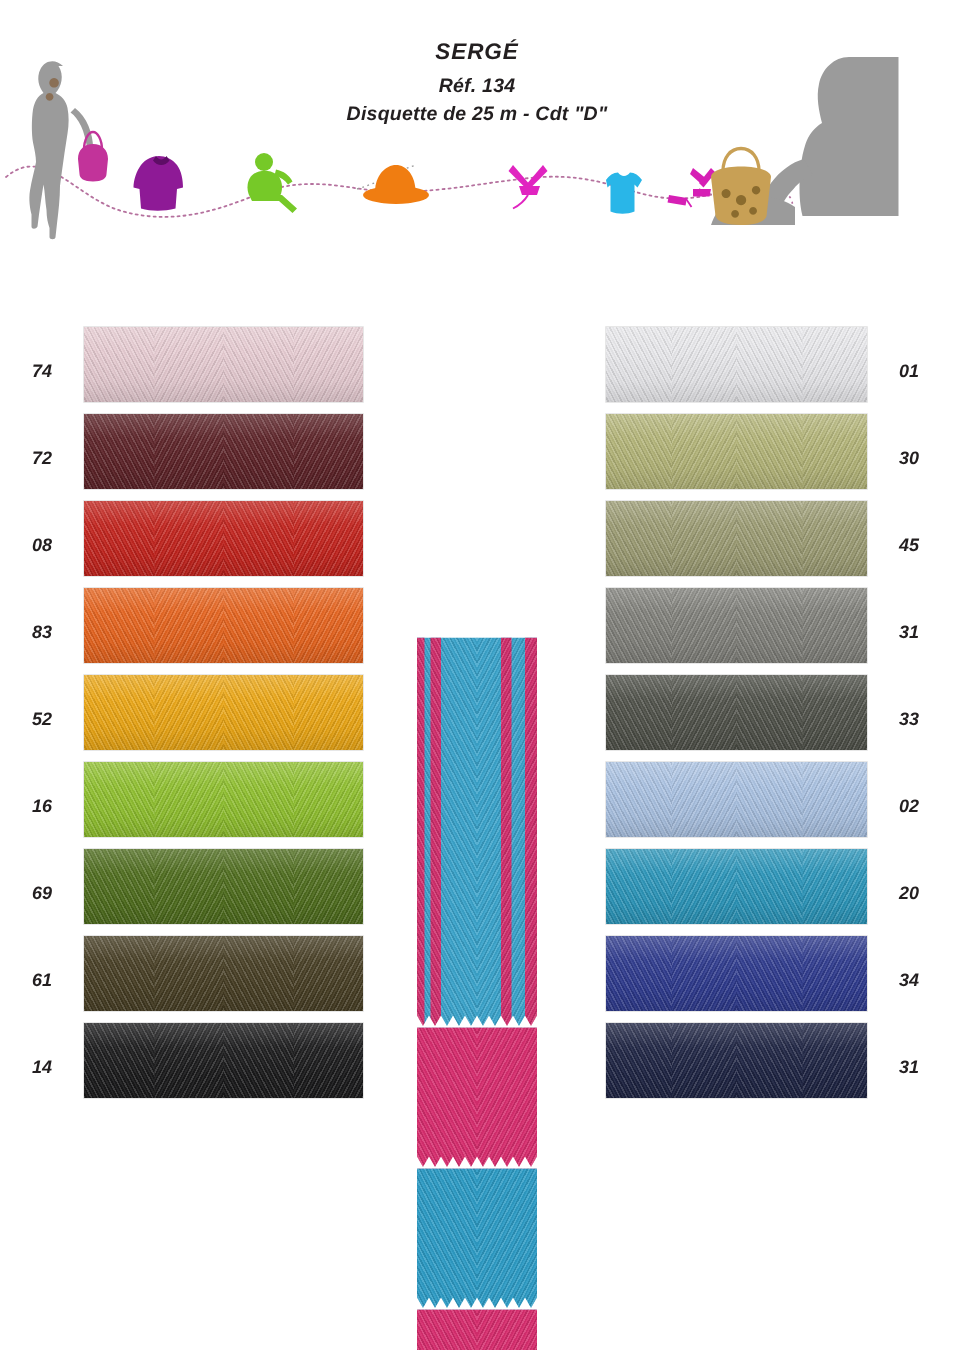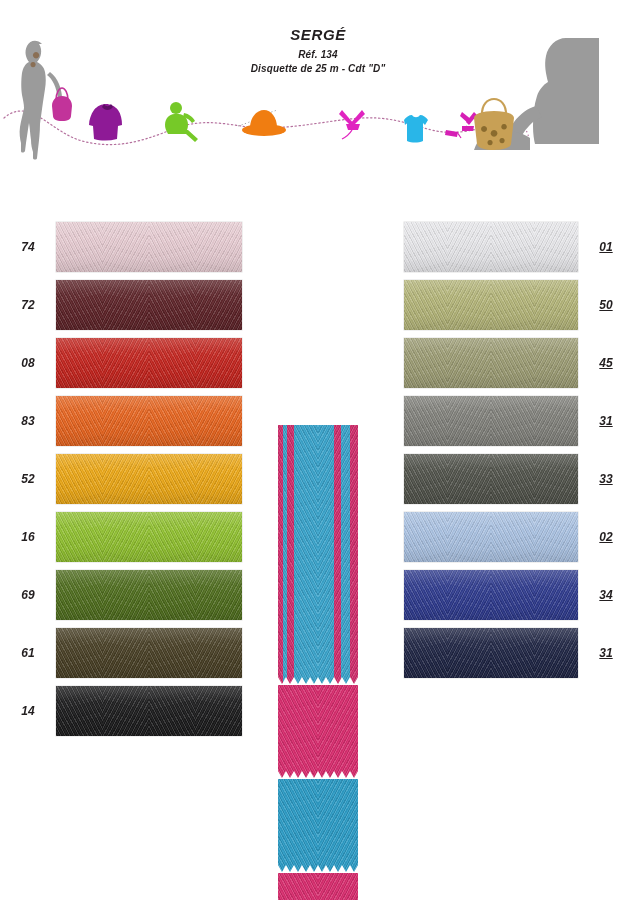--- a/index.html
+++ b/index.html
@@ -38,21 +38,21 @@
     line-height: 1.45;
   }
   #title-main {
     font-size: 15px;
     font-weight: bold;
     font-style: italic;
     letter-spacing: 0.6px;
     margin-bottom: 2px;
   }
   .subtitle {
-    font-size: 10px;
+    font-size: 13px;
     font-weight: bold;
     font-style: italic;
     letter-spacing: 0.15px;
   }
 
   
   #swatch-area {
     position: absolute;
     left: 0;
     top: 200px;
@@ -65,40 +65,38 @@
     top: 18px;
     width: 260px;
   }
   #left-column  { left: 0px;   }
   #right-column { left: 376px; }
 
   .swatch-row {
     position: relative;
     height: 58px;
     display: flex;
-    align-items: center;
   }
   #left-column .swatch-row  { flex-direction: row; }
   #right-column .swatch-row { flex-direction: row; }
 
   .swatch-label {
     width: 56px;
     flex: 0 0 56px;
     font-size: 12px;
     font-style: italic;
     font-weight: bold;
     color: #231f20;
     text-align: center;
     padding-top: 22px;
     align-self: flex-start;
   }
   #right-column .swatch-label {
     order: 2;
     text-align: center;
-    text-decoration: underline;
   }
 
   .swatch-chip {
     flex: 0 0 auto;
     width: 186px;
     height: 50px;
     position: relative;
     overflow: hidden;
     box-shadow: 0 0 0 0.5px rgba(0,0,0,0.13);
   }
@@ -532,21 +530,21 @@
           <div class="chev">
             <div class="twill"></div>
           </div>
           <div class="chev">
             <div class="twill mirror"></div>
           </div>
           <div class="sheen"></div>
         </div>
       </div>
       <div class="swatch-row">
-        <div class="swatch-label">50</div>
+        <div class="swatch-label">30</div>
         <div class="swatch-chip" style="background: rgb(179, 180, 120);">
           <div class="chev">
             <div class="twill"></div>
           </div>
           <div class="chev">
             <div class="twill mirror"></div>
           </div>
           <div class="chev">
             <div class="twill"></div>
           </div>
@@ -622,20 +620,38 @@
           <div class="chev">
             <div class="twill"></div>
           </div>
           <div class="chev">
             <div class="twill mirror"></div>
           </div>
           <div class="sheen"></div>
         </div>
       </div>
       <div class="swatch-row">
+        <div class="swatch-label">20</div>
+        <div class="swatch-chip" style="background: rgb(43, 149, 185);">
+          <div class="chev">
+            <div class="twill"></div>
+          </div>
+          <div class="chev">
+            <div class="twill mirror"></div>
+          </div>
+          <div class="chev">
+            <div class="twill"></div>
+          </div>
+          <div class="chev">
+            <div class="twill mirror"></div>
+          </div>
+          <div class="sheen"></div>
+        </div>
+      </div>
+      <div class="swatch-row">
         <div class="swatch-label">34</div>
         <div class="swatch-chip" style="background: rgb(46, 58, 141);">
           <div class="chev">
             <div class="twill"></div>
           </div>
           <div class="chev">
             <div class="twill mirror"></div>
           </div>
           <div class="chev">
             <div class="twill"></div>

